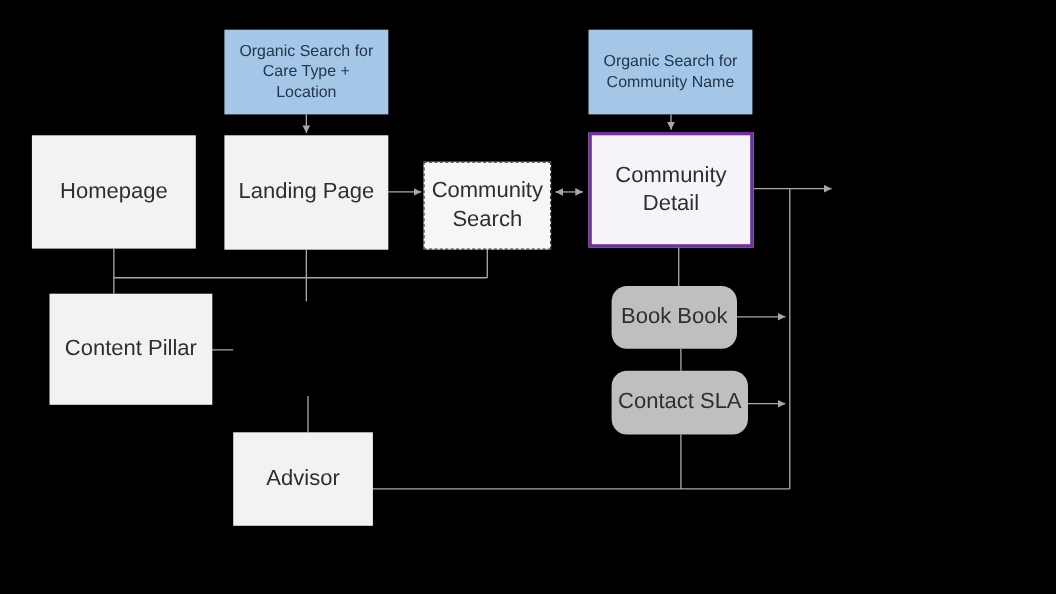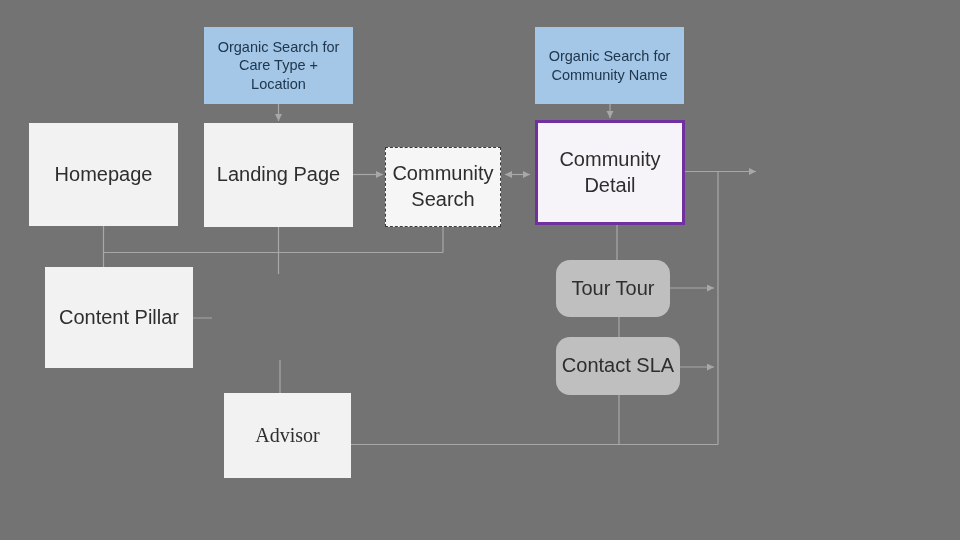--- a/index.html
+++ b/index.html
@@ -1,20 +1,20 @@
 <!DOCTYPE html>
 <html style="--blue_fill: #a4c7e7; --blue_text: #20374e; --purple_border: #7030a0; --purple_fill: #f6f4f8; --gray_fill: #bfbfbf; --light_fill: #f2f2f2; --dashed_fill: #f6f6f6; --dashed_border: #3a3a3a; --line: #a8a8a8; --text: #2e2e2e;"><head>
 <meta charset="utf-8">
 <style>
   html, body { margin: 0; padding: 0; background: #ffffff; }
   .canvas {
     position: relative;
     width: 960px;
     height: 540px;
-    background: #737373;
+    background: #000000;
     font-family: "Liberation Sans", "DejaVu Sans", sans-serif;
     overflow: hidden;
   }
   svg.connectors {
     position: absolute;
     left: 0; top: 0;
     width: 960px; height: 540px;
     pointer-events: none;
   }
   svg.connectors path.edge {
@@ -133,25 +133,25 @@
     <span class="label">Community
 Search</span>
   </div>
 
 
   <div class="node node--light" style="left:45px; top:267px; width:148px; height:101px;">
     <span class="label">Content Pillar</span>
   </div>
 
 
-  <div class="node node--light" style="left:224px; top:393px; width:127px; height:85px;font-family:Liberation Serif, serif;">
+  <div class="node node--light" style="left:212px; top:393px; width:127px; height:85px;">
     <span class="label">Advisor</span>
   </div>
 
   <div class="node node--pill" style="left:556px; top:260px; width:114px; height:57px;">
-    <span class="label">Tour Tour</span>
+    <span class="label">Book Book</span>
   </div>
 
   <div class="node node--pill" style="left:556px; top:337px; width:124px; height:58px;">
     <span class="label">Contact SLA</span>
   </div>
 
 </div>
 
 </body></html>

